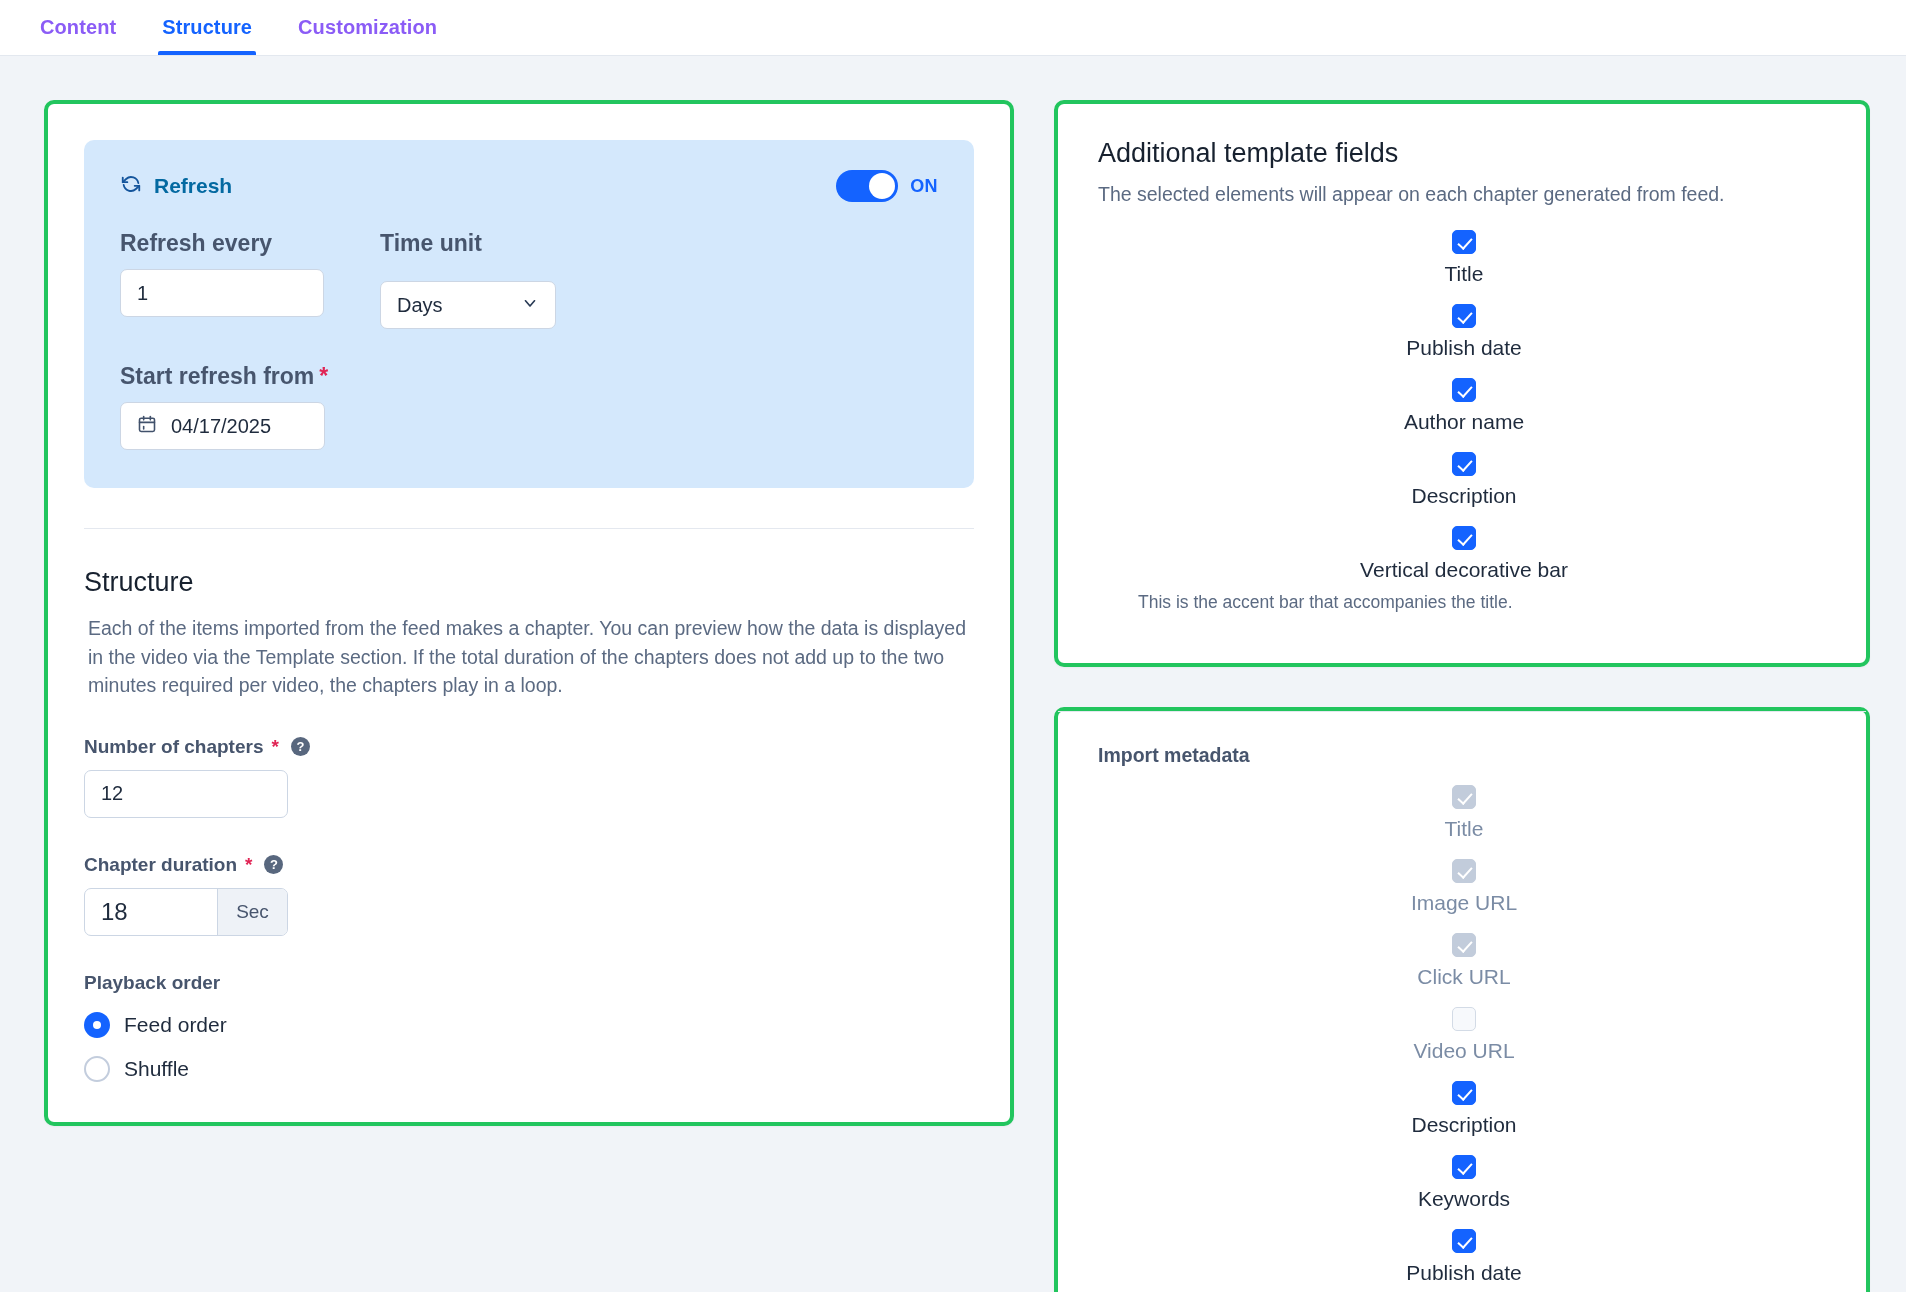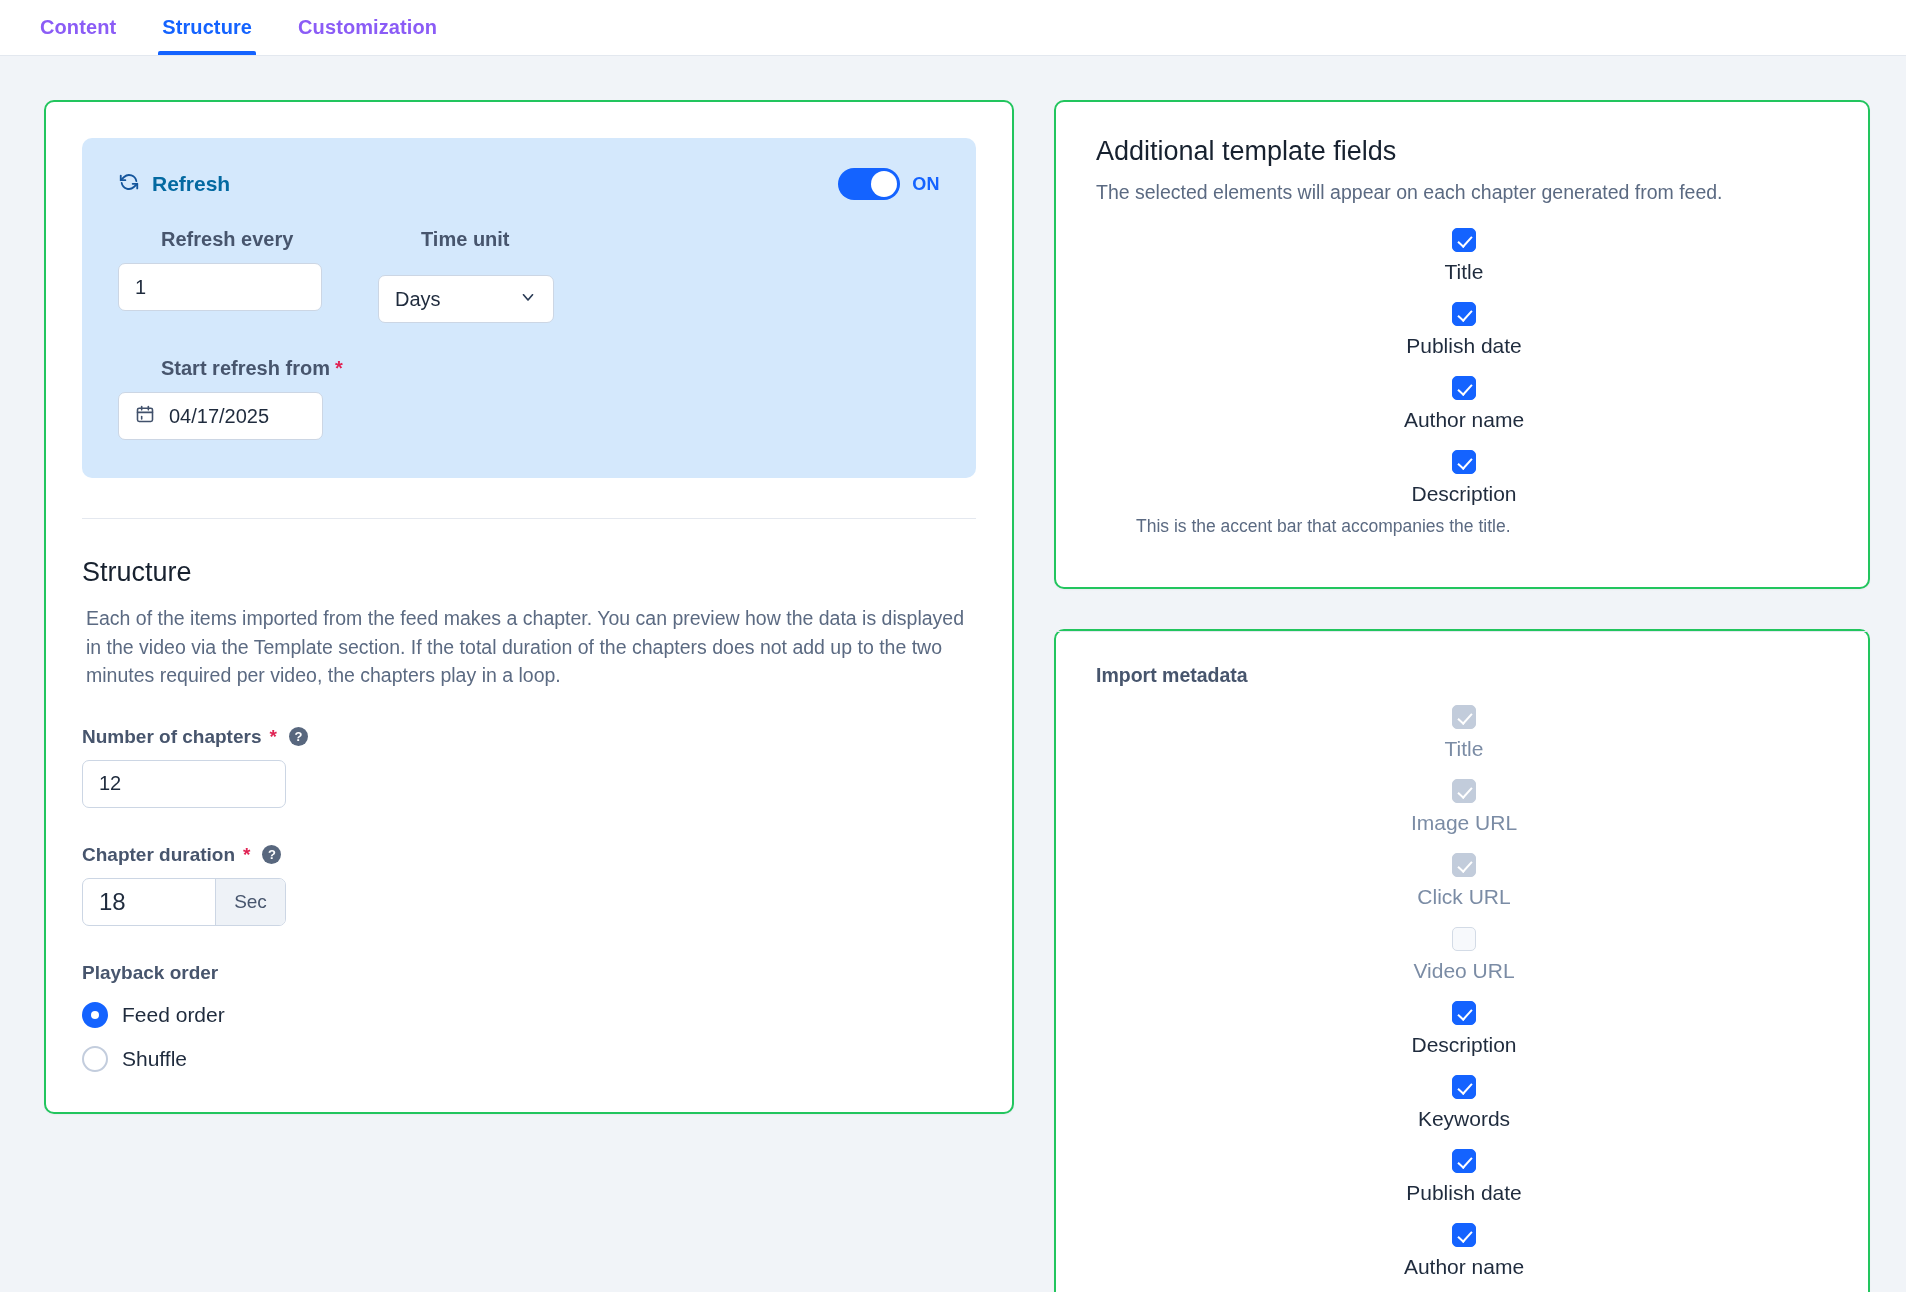--- a/index.html
+++ b/index.html
@@ -49,21 +49,21 @@
     display: flex;
     align-items: flex-start;
     gap: 40px;
     padding: 44px 36px 0 44px;
   }
   .col-left  { width: 970px; flex: 0 0 970px; }
   .col-right { width: 816px; flex: 0 0 816px; }
 
   .card {
     background: #ffffff;
-    border: 2px solid #22c55e;
+    border: 4px solid #22c55e;
     border-radius: 10px;
     box-shadow: 0 1px 2px rgba(16,30,54,.04);
   }
 
   
   .left-inner { padding: 36px 36px 40px 36px; }
   .refresh-panel {
     background: #d4e8fc;
     border-radius: 10px;
     padding: 30px 36px 38px 36px;
@@ -100,28 +100,27 @@
   }
   .toggle-label {
     font-size: 18px;
     font-weight: 700;
     color: #1463ff;
     letter-spacing: .4px;
   }
 
   .field-row { display: flex; gap: 56px; margin-top: 28px; }
   .field-label {
-    font-size: 20px;
+    font-size: 23px;
     font-weight: 700;
     color: #47556d;
     margin-bottom: 12px;
     display: flex;
     align-items: center;
     gap: 2px;
-    margin-left: 43px;
   }
   .req { color: #e02454; font-weight: 700; margin-left: 3px; }
 
   .input {
     height: 48px;
     background: #ffffff;
     border: 1px solid #ccd6e4;
     border-radius: 7px;
     display: flex;
     align-items: center;
@@ -448,20 +447,24 @@
           <span class="cb-label">Publish date</span>
         </div>
         <div class="cb-row">
           <span class="cb"></span>
           <span class="cb-label">Author name</span>
         </div>
         <div class="cb-row">
           <span class="cb"></span>
           <span class="cb-label">Description</span>
         </div>
+        <div class="cb-row">
+          <span class="cb"></span>
+          <span class="cb-label">Vertical decorative bar</span>
+        </div>
         <div class="cb-hint">This is the accent bar that accompanies the title.</div>
       </div>
     </div>
 
     <div class="card card-2">
       <div class="acc-sep"></div>
       <div class="acc-body">
         <div class="meta-title">Import metadata</div>
 
         <div class="cb-row dim">

